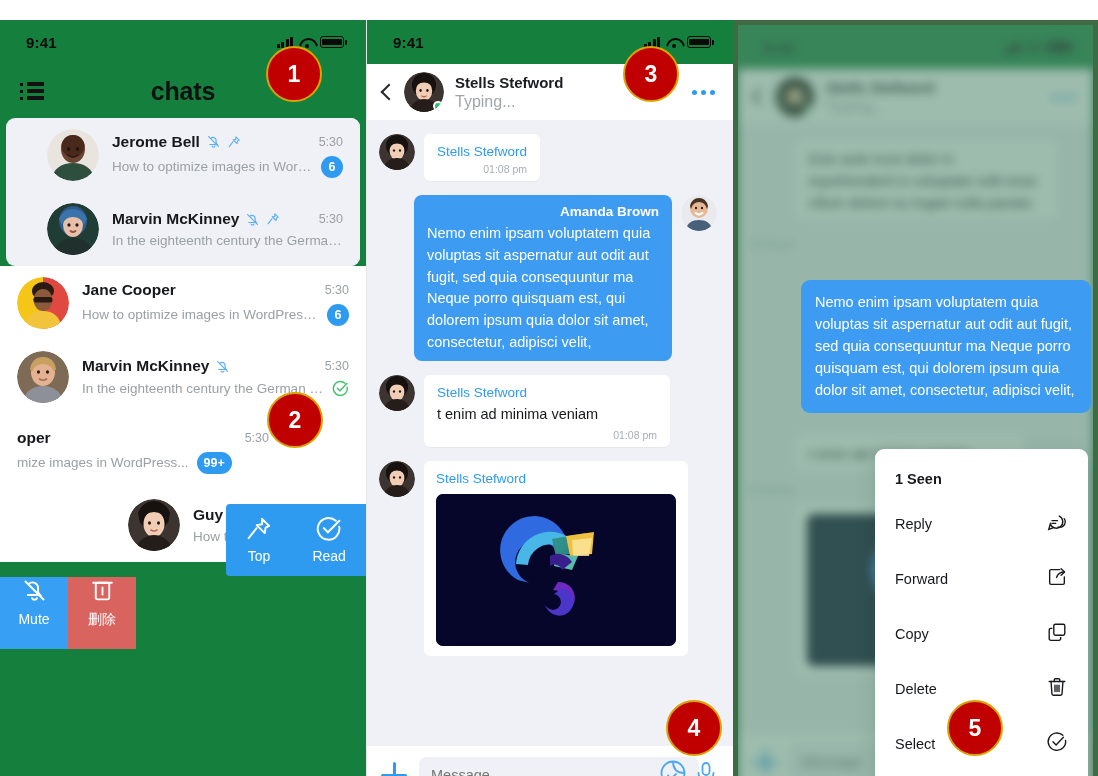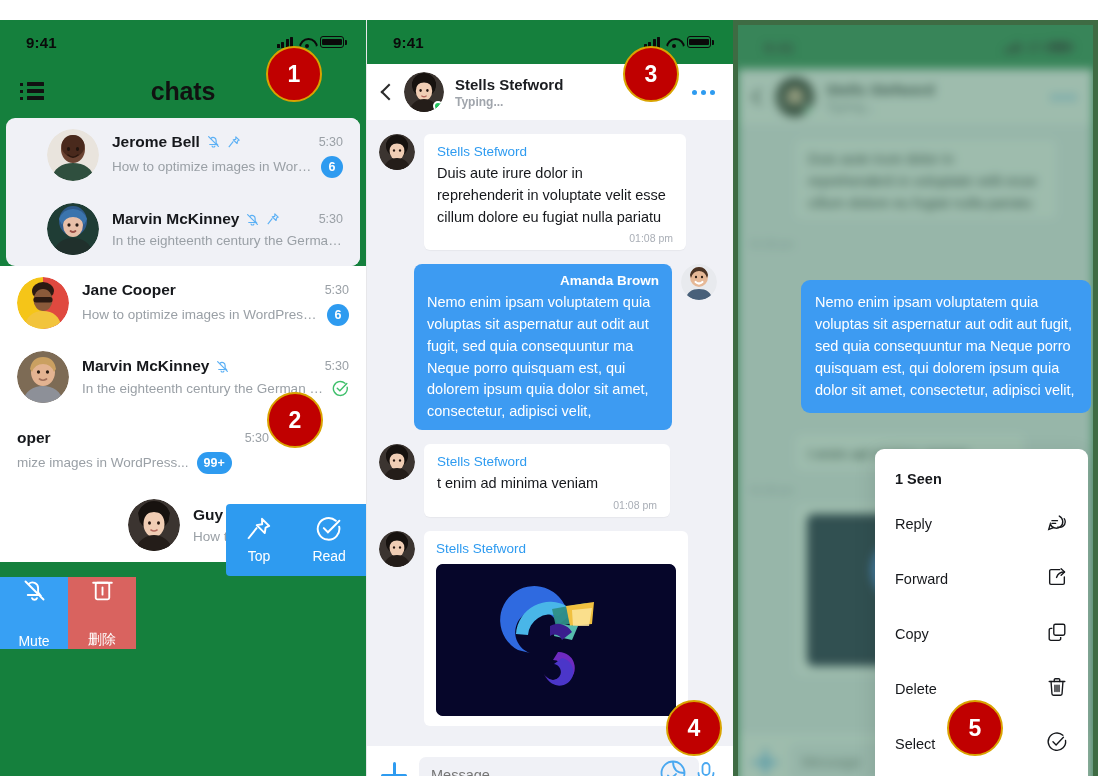--- a/index.html
+++ b/index.html
@@ -87,38 +87,38 @@
 
   
   .swipe-top-read {
     position: absolute; background: #2e9bf0; color: #fff;
     display: flex; align-items: center; justify-content: space-around;
     border-radius: 4px 0 0 4px;
   }
   .swipe-act { display: flex; flex-direction: column; align-items: center; gap: 6px; }
   .swipe-act span { font-size: 14px; color: #fff; }
   .swipe-mute-del { position: absolute; display: flex; }
-  .sw-cell { width: 68px; display: flex; flex-direction: column; align-items: center; justify-content: space-between; gap: 7px; }
+  .sw-cell { width: 68px; display: flex; flex-direction: column; align-items: center; justify-content: flex-start; gap: 7px; }
   .sw-mute { background: #37a0f4; }
   .sw-del  { background: #d9635f; }
   .sw-cell span { font-size: 14px; color: #fff; }
 
   
   .chat-header {
     height: 56px; display: flex; align-items: center; gap: 11px;
     padding: 0 18px 0 14px; background: #fff; position: relative;
   }
   .back-chev { width: 12px; height: 20px; position: relative; flex: none; }
   .back-chev::before {
     content: ""; position: absolute; left: 2px; top: 4px; width: 10px; height: 10px;
     border-left: 2.4px solid #2b2b2b; border-bottom: 2.4px solid #2b2b2b; transform: rotate(45deg);
   }
   .ch-meta { display: flex; flex-direction: column; justify-content: center; }
   .ch-name { font-size: 15px; font-weight: bold; color: #1b1d21; }
-  .ch-sub { font-size: 12px; color: #a0a5ac; margin-top: 2px; font-weight: bold; }
+  .ch-sub { font-size: 16px; color: #a0a5ac; margin-top: 2px; }
   .dots { margin-left: auto; display: flex; gap: 4px; }
   .dots i { width: 5px; height: 5px; border-radius: 50%; background: #2e9bf0; display: block; }
 
   
   .convo { background: #f0f1f6; height: 684px; padding: 14px 0 0 0; position: relative; overflow: hidden; }
   .msg { display: flex; gap: 9px; padding: 0 16px 14px 12px; align-items: flex-start; }
   .msg.out { justify-content: flex-end; border-radius: 14px; }
   .bubble-in {
     background: #fff; border-radius: 6px; padding: 10px 13px 6px 13px;
     max-width: 262px; box-shadow: 0 1px 1px rgba(0,0,0,.04);
@@ -551,21 +551,20 @@
             <ellipse cx="18" cy="17" rx="7.4" ry="9" fill="#f0cdb4"></ellipse>
             <path d="M7 10q3-8 11-8t11 8l-1.4 7q-2.7-7.6-9.6-7.6T8.4 17z" fill="#17120f"></path>
             <path d="M4 36c2-8 7-12 14-12s12 4 14 12z" fill="#241d19"></path>
             <ellipse cx="15" cy="16.5" rx="1.1" ry="1.3" fill="#25150f"></ellipse>
                 <ellipse cx="21" cy="16.5" rx="1.1" ry="1.3" fill="#25150f"></ellipse>
               </g>
             </svg>
         </div>
         <div class="bubble-in">
           <div class="bub-name">Stells Stefword</div>
-          <div class="bub-text">Duis aute irure dolor in reprehenderit in voluptate velit esse cillum dolore eu fugiat nulla pariatu</div>
           <div class="bub-foot">
             <span class="bub-time">01:08 pm</span>
           </div>
         </div>
       </div>
 
       <div class="msg out">
         <div class="bubble-out">
           <div class="bub-name">Amanda Brown</div>
           <div class="bub-text">Nemo enim ipsam voluptatem quia voluptas sit aspernatur aut odit aut fugit, sed quia consequuntur ma Neque porro quisquam est, qui dolorem ipsum quia dolor sit amet, consectetur, adipisci velit,</div>

